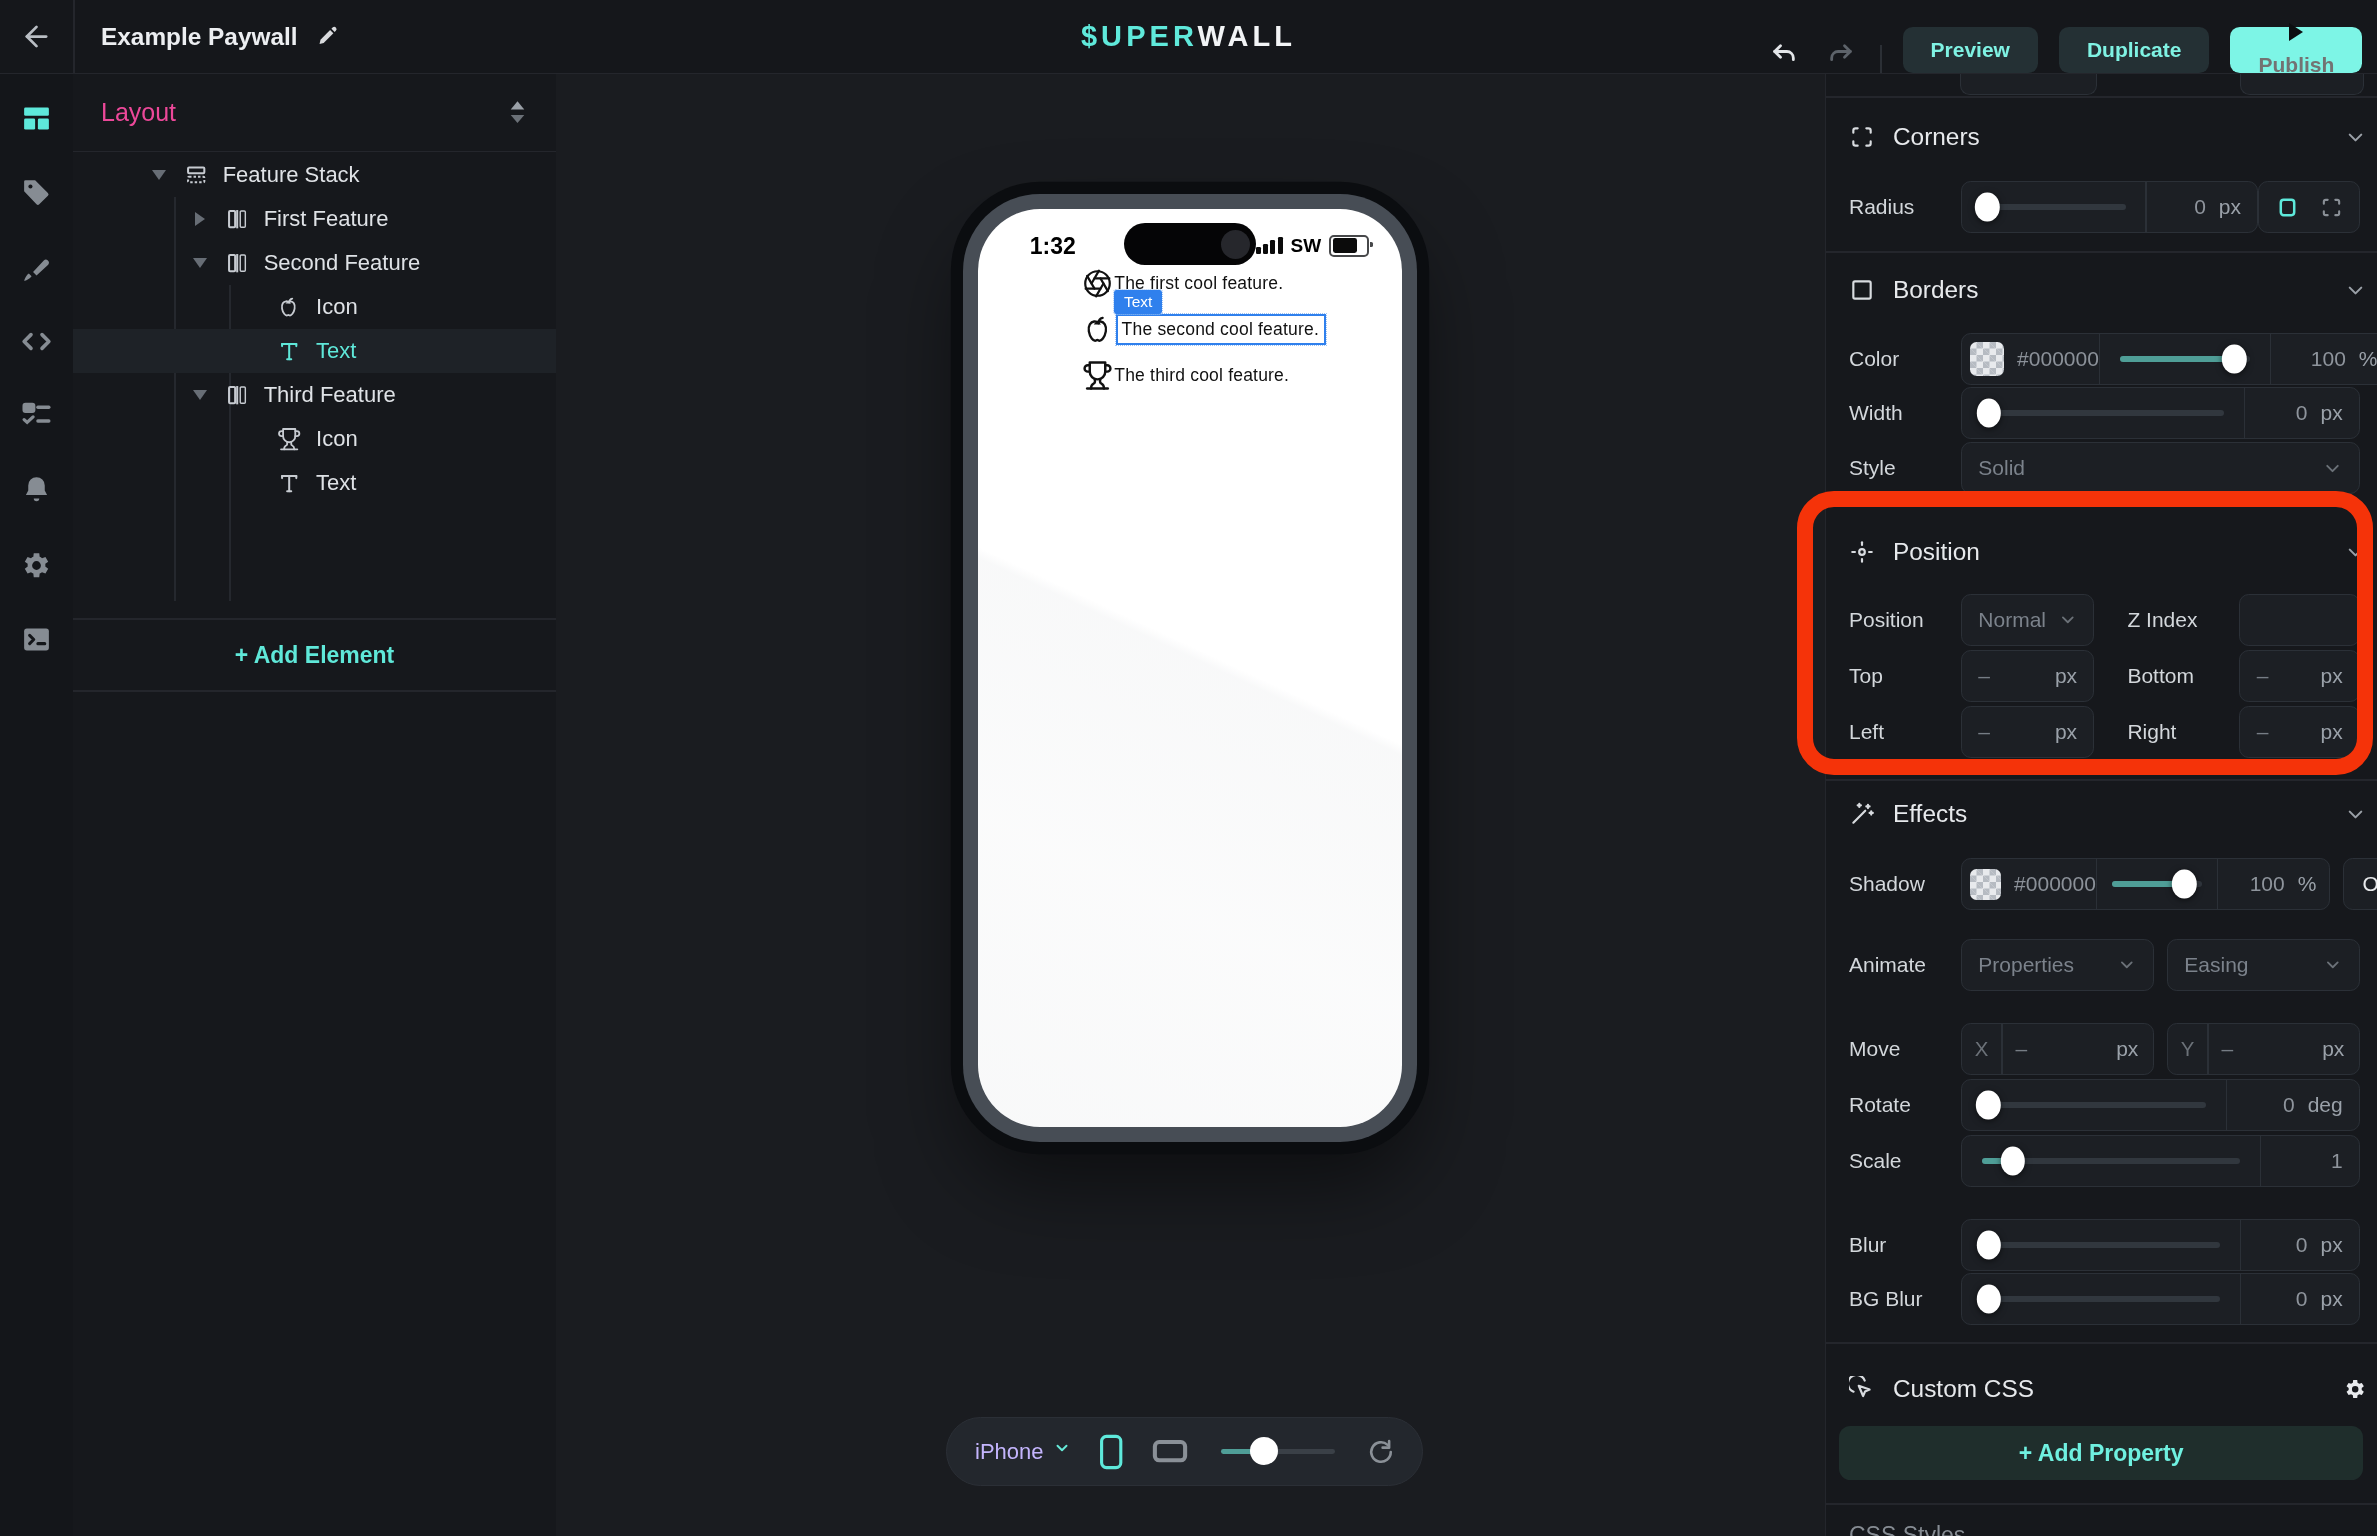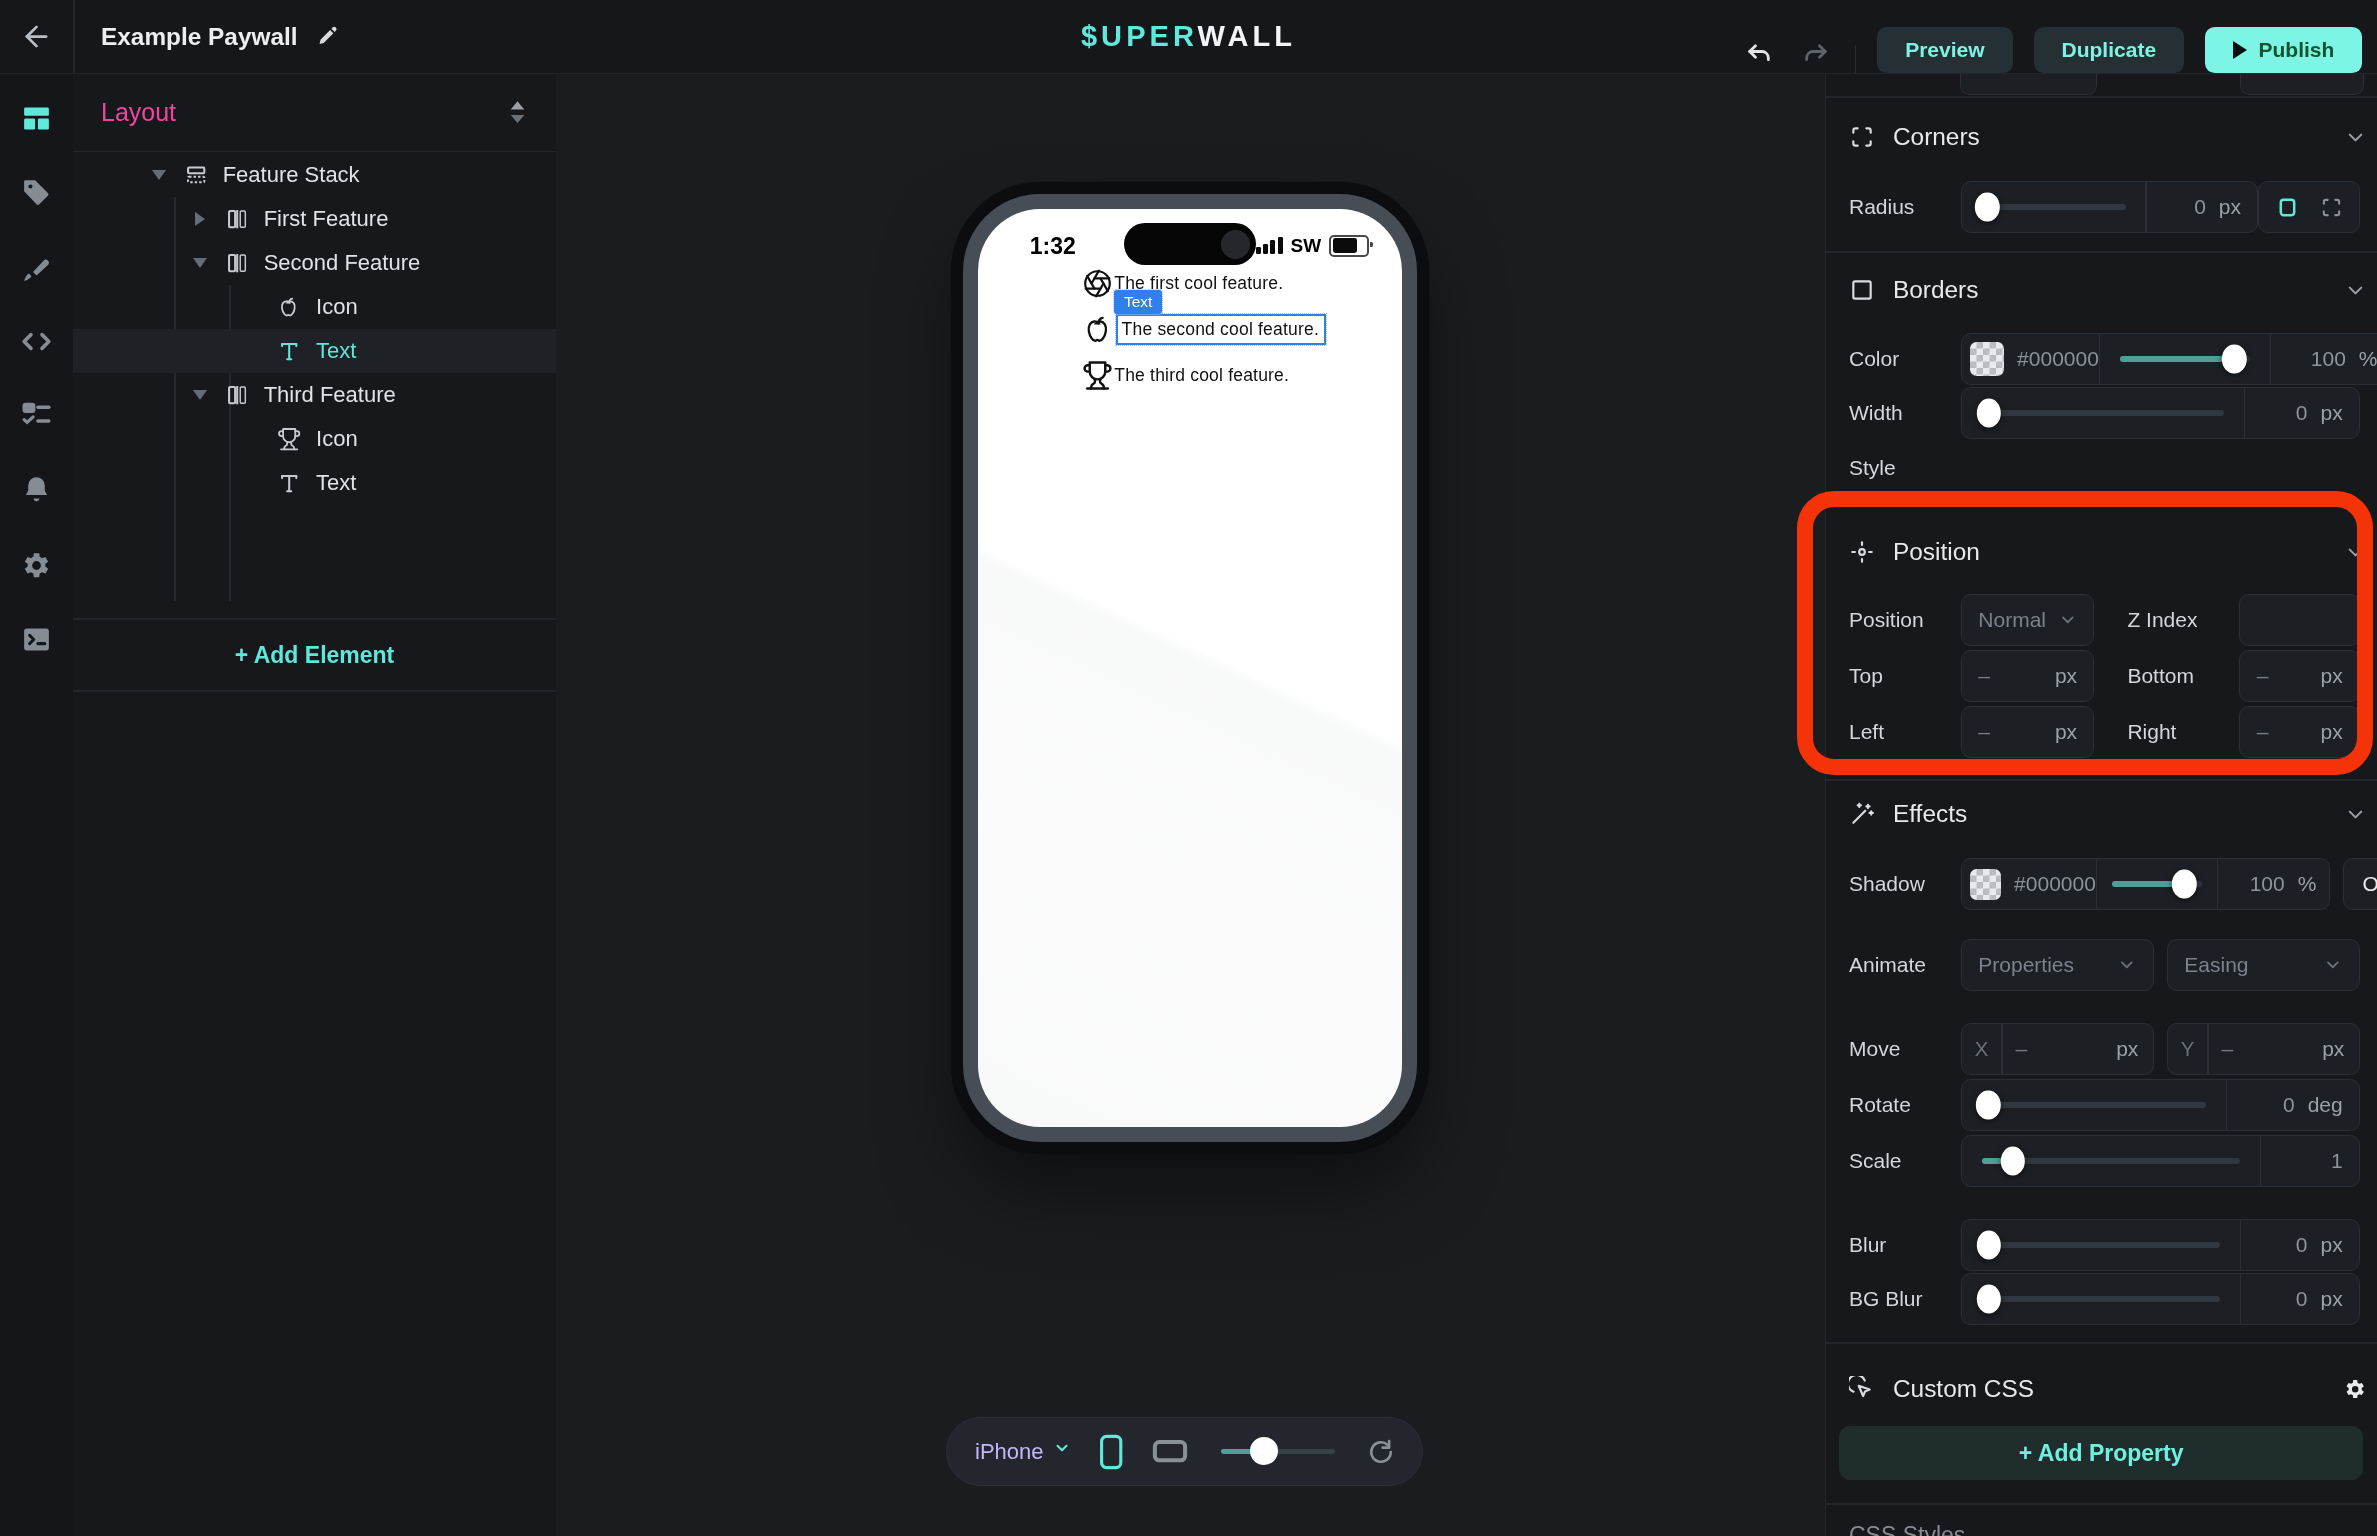--- a/index.html
+++ b/index.html
@@ -13,21 +13,21 @@
   .back-btn{width:73px;height:73px;display:flex;align-items:center;justify-content:center;}
   .doc-title{margin-left:28px;font-size:24.4px;font-weight:700;color:#eceef1;display:flex;align-items:center;gap:18px;}
   .logo{position:absolute;left:50%;transform:translateX(-50%);font-size:29px;font-weight:800;letter-spacing:4.1px;}
   .logo .acc{color:#5fe9db}.logo .rest{color:#f2f4f6}
   .tb-right{position:absolute;right:14.7px;top:0;height:73px;display:flex;align-items:flex-end;gap:21px;}
   .hist-btn{width:36px;height:36px;display:flex;align-items:center;justify-content:center;border-radius:6.5px;}
   .vsep{width:1.6px;height:28px;background:#2b2f35;}
   .btn{height:46px;border-radius:9.8px;display:flex;align-items:center;justify-content:center;
        font-size:21px;font-weight:700;padding:0 28px;cursor:pointer;}
   .btn.ghost{background:#243034;color:#7ff2e3;}
-  .btn.primary{background:#7df5e6;color:#14532d;gap:11.4px;}
+  .btn.primary{background:#7df5e6;color:#737373;gap:11.4px;flex-direction:column;}
   .play-tri{width:0;height:0;border-left:14.7px solid #0c0e10;border-top:9px solid transparent;border-bottom:9px solid transparent;}
   
   #rail{position:absolute;left:0;top:73px;width:73px;height:1463px;background:#14161a;border-right:1.6px solid #222429;}
   .rail-ico{position:absolute;left:50%;transform:translate(-50%,-50%);width:36px;height:36px;
             display:flex;align-items:center;justify-content:center;color:#868c93;cursor:pointer;}
   .rail-ico.active{color:#5ee9db;}
   
   #leftpanel{position:absolute;left:73px;top:73px;width:483px;height:1463px;background:#16181c;border-right:1.6px solid #24262c;}
   .lp-header{position:absolute;left:0;top:0;right:0;height:78px;border-bottom:1.6px solid #24262c;
              display:flex;align-items:center;justify-content:space-between;padding:0 28px;}
@@ -521,20 +521,26 @@
           </div>
         <div class="sep"></div>
         <div class="vunit" style="width:81px">
           <span class="val">0</span>
           <span>px</span>
         </div>
       </div>
     </div>
     <div class="prow" style="top:369px">
       <span class="plbl">Style</span>
+      <div class="select" style="flex:1">
+        <span>Solid</span>
+        <svg width="21" height="21" viewBox="0 0 24 24" fill="none" stroke="#6b7178" stroke-width="2.2" stroke-linecap="round" stroke-linejoin="round">
+            <path d="m6 9 6 6 6-6"></path>
+          </svg>
+      </div>
     </div>
 
     <div class="sec-hdr" style="top:461px">
       <span class="sico">
         <svg width="26" height="26" viewBox="0 0 24 24" fill="none" stroke="currentColor" stroke-width="2" stroke-linecap="round">
             <circle cx="12" cy="12" r="2.6"></circle>
             <path d="M12 3v2.5"></path>
             <path d="M12 18.5V21"></path>
             <path d="M3 12h2.5"></path>
             <path d="M18.5 12H21"></path>

